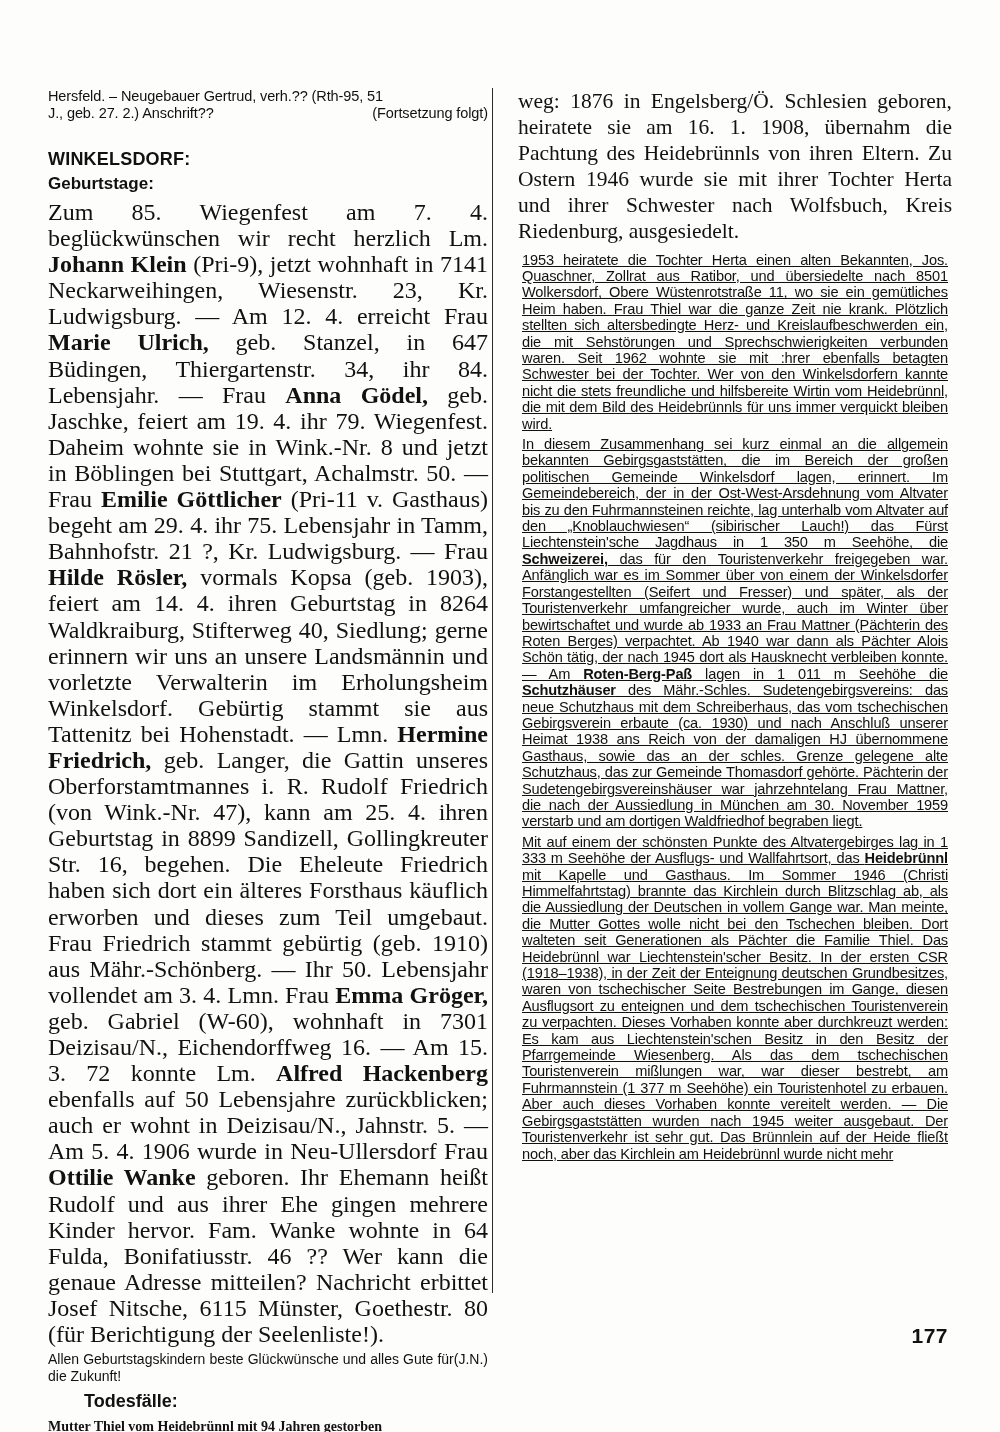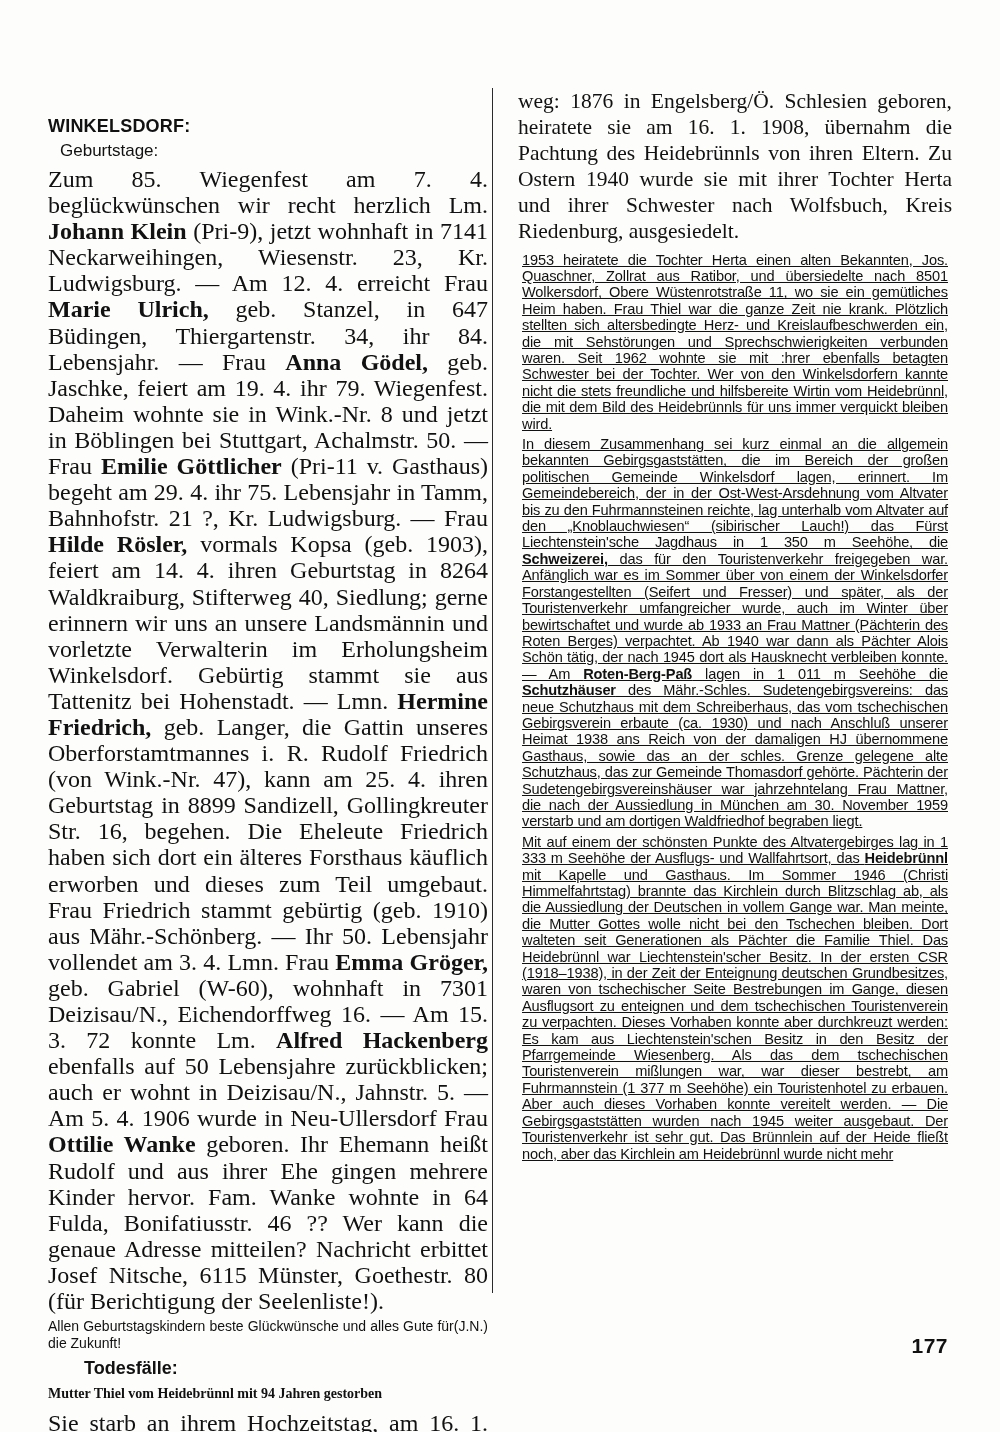--- a/index.html
+++ b/index.html
@@ -55,24 +55,23 @@
   }
   .sec-title {
     font-family: "Liberation Sans", sans-serif;
     font-weight: bold;
     font-size: 18px;
     letter-spacing: 0.2px;
     margin-top: 28px;
   }
   .sub-title {
     font-family: "Liberation Sans", sans-serif;
-    font-weight: normal;
+    font-weight: bold;
     font-size: 17px;
     margin-top: 4px;
-    margin-left: 12px;
   }
   .body-big {
     font-size: 24px;
     line-height: 26.1px;
     text-align: justify;
     text-justify: inter-word;
     margin-top: 5px;
     hyphens: manual;
   }
   .body-big b { font-weight: bold; }
@@ -116,57 +115,66 @@
     text-align: justify;
     margin-top: 7px;
     letter-spacing: -0.15px;
   }
   .r-dense p { margin: 4px; text-indent: 0; text-decoration: underline; }
   .r-dense p + p { margin-top: 0; }
   .r-dense b { font-weight: bold; }
   .pagenum {
     position: absolute;
     right: 52px;
-    bottom: 74px;
+    bottom: 84px;
     font-family: "Liberation Sans", sans-serif;
     font-weight: bold;
     font-size: 21px;
     letter-spacing: 0.5px;
   }
 </style>
 </head>
 <body>
 
 <div class="page">
 
   <div class="divider"></div>
 
   <div class="columns">
 
     <div class="col-left">
 
+      <div class="head-small">
+        <div class="row">
+          <span>Hersfeld. – Neugebauer Gertrud, verh.?? (Rth-95, 51</span>
+        </div>
+        <div class="row">
+          <span>J., geb. 27. 2.) Anschrift??</span>
+          <span>(Fortsetzung folgt)</span>
+        </div>
+      </div>
 
       <div class="sec-title">WINKELSDORF:</div>
       <div class="sub-title">Geburtstage:</div>
 
       <div class="body-big">Zum 85. Wiegenfest am 7. 4. beglückwünschen wir recht herzlich Lm. <b>Johann Klein</b> (Pri-9), jetzt wohnhaft in 7141 Neckarweihingen, Wiesenstr. 23, Kr. Ludwigsburg. — Am 12. 4. erreicht Frau <b>Marie Ulrich,</b> geb. Stanzel, in 647 Büdingen, Thiergartenstr. 34, ihr 84. Lebensjahr. — Frau <b>Anna Gödel,</b> geb. Jaschke, feiert am 19. 4. ihr 79. Wiegenfest. Daheim wohnte sie in Wink.-Nr. 8 und jetzt in Böblingen bei Stuttgart, Achalmstr. 50. — Frau <b>Emilie Göttlicher</b> (Pri-11 v. Gasthaus) begeht am 29. 4. ihr 75. Lebensjahr in Tamm, Bahnhofstr. 21 ?, Kr. Ludwigsburg. — Frau <b>Hilde Rösler,</b> vormals Kopsa (geb. 1903), feiert am 14. 4. ihren Geburtstag in 8264 Waldkraiburg, Stifterweg 40, Siedlung; gerne erinnern wir uns an unsere Landsmännin und vorletzte Verwalterin im Erholungsheim Winkelsdorf. Gebürtig stammt sie aus Tattenitz bei Hohenstadt. — Lmn. <b>Hermine Friedrich,</b> geb. Langer, die Gattin unseres Oberforstamtmannes i. R. Rudolf Friedrich (von Wink.-Nr. 47), kann am 25. 4. ihren Geburtstag in 8899 Sandizell, Gollingkreuter Str. 16, begehen. Die Eheleute Friedrich haben sich dort ein älteres Forsthaus käuflich erworben und dieses zum Teil umgebaut. Frau Friedrich stammt gebürtig (geb. 1910) aus Mähr.-Schönberg. — Ihr 50. Lebensjahr vollendet am 3. 4. Lmn. Frau <b>Emma Gröger,</b> geb. Gabriel (W-60), wohnhaft in 7301 Deizisau/N., Eichendorffweg 16. — Am 15. 3. 72 konnte Lm. <b>Alfred Hackenberg</b> ebenfalls auf 50 Lebensjahre zurückblicken; auch er wohnt in Deizisau/N., Jahnstr. 5. — Am 5. 4. 1906 wurde in Neu-Ullersdorf Frau <b>Ottilie Wanke</b> geboren. Ihr Ehemann heißt Rudolf und aus ihrer Ehe gingen mehrere Kinder hervor. Fam. Wanke wohnte in 64 Fulda, Bonifatiusstr. 46 ?? Wer kann die genaue Adresse mitteilen? Nachricht erbittet Josef Nitsche, 6115 Münster, Goethestr. 80 (für Berichtigung der Seelenliste!).</div>
 
       <div class="note-small">
         <span class="sig">(J.N.)</span>
         <span>Allen Geburtstagskindern beste Glückwünsche und alles Gute für die Zukunft!</span>
       </div>
 
       <div class="todes">Todesfälle:</div>
       <div class="todes-head">Mutter Thiel vom Heidebrünnl mit 94 Jahren gestorben</div>
       <div class="body-big tight">Sie starb an ihrem Hochzeitstag, am 16. 1. 1970, in Wolkersdorf. Kurz ihr Lebens-</div>
 
     </div>
 
     <div class="col-right">
-      <div class="r-body-big">weg: 1876 in Engelsberg/Ö. Schlesien geboren, heiratete sie am 16. 1. 1908, übernahm die Pachtung des Heidebrünnls von ihren Eltern. Zu Ostern 1940 wurde sie mit ihrer Tochter Herta und ihrer Schwester nach Wolfsbuch, Kreis Riedenburg, ausgesiedelt.</div>
+      <div class="r-body-big">weg: 1876 in Engelsberg/Ö. Schlesien geboren, heiratete sie am 16. 1. 1908, übernahm die Pachtung des Heidebrünnls von ihren Eltern. Zu Ostern 1946 wurde sie mit ihrer Tochter Herta und ihrer Schwester nach Wolfsbuch, Kreis Riedenburg, ausgesiedelt.</div>
       <div class="r-dense">
           <p>1953 heiratete die Tochter Herta einen alten Bekannten, Jos. Quaschner, Zollrat aus Ratibor, und übersiedelte nach 8501 Wolkersdorf, Obere Wüstenrotstraße 11, wo sie ein gemütliches Heim haben. Frau Thiel war die ganze Zeit nie krank. Plötzlich stellten sich altersbedingte Herz- und Kreislaufbeschwerden ein, die mit Sehstörungen und Sprechschwierigkeiten verbunden waren. Seit 1962 wohnte sie mit :hrer ebenfalls betagten Schwester bei der Tochter. Wer von den Winkelsdorfern kannte nicht die stets freundliche und hilfsbereite Wirtin vom Heidebrünnl, die mit dem Bild des Heidebrünnls für uns immer verquickt bleiben wird.</p>
           <p>In diesem Zusammenhang sei kurz einmal an die allgemein bekannten Gebirgsgaststätten, die im Bereich der großen politischen Gemeinde Winkelsdorf lagen, erinnert. Im Gemeindebereich, der in der Ost-West-Arsdehnung vom Altvater bis zu den Fuhrmannsteinen reichte, lag unterhalb vom Altvater auf den „Knoblauchwiesen“ (sibirischer Lauch!) das Fürst Liechtenstein'sche Jagdhaus in 1 350 m Seehöhe, die <b>Schweizerei,</b> das für den Touristenverkehr freigegeben war. Anfänglich war es im Sommer über von einem der Winkelsdorfer Forstangestellten (Seifert und Fresser) und später, als der Touristenverkehr umfangreicher wurde, auch im Winter über bewirtschaftet und wurde ab 1933 an Frau Mattner (Pächterin des Roten Berges) verpachtet. Ab 1940 war dann als Pächter Alois Schön tätig, der nach 1945 dort als Hausknecht verbleiben konnte. — Am <b>Roten-Berg-Paß</b> lagen in 1 011 m Seehöhe die <b>Schutzhäuser</b> des Mähr.-Schles. Sudetengebirgsvereins: das neue Schutzhaus mit dem Schreiberhaus, das vom tschechischen Gebirgsverein erbaute (ca. 1930) und nach Anschluß unserer Heimat 1938 ans Reich von der damaligen HJ übernommene Gasthaus, sowie das an der schles. Grenze gelegene alte Schutzhaus, das zur Gemeinde Thomasdorf gehörte. Pächterin der Sudetengebirgsvereinshäuser war jahrzehntelang Frau Mattner, die nach der Aussiedlung in München am 30. November 1959 verstarb und am dortigen Waldfriedhof begraben liegt.</p>
           <p>Mit auf einem der schönsten Punkte des Altvatergebirges lag in 1 333 m Seehöhe der Ausflugs- und Wallfahrtsort, das <b>Heidebrünnl</b> mit Kapelle und Gasthaus. Im Sommer 1946 (Christi Himmelfahrtstag) brannte das Kirchlein durch Blitzschlag ab, als die Aussiedlung der Deutschen in vollem Gange war. Man meinte, die Mutter Gottes wolle nicht bei den Tschechen bleiben. Dort walteten seit Generationen als Pächter die Familie Thiel. Das Heidebrünnl war Liechtenstein'scher Besitz. In der ersten CSR (1918–1938), in der Zeit der Enteignung deutschen Grundbesitzes, waren von tschechischer Seite Bestrebungen im Gange, diesen Ausflugsort zu enteignen und dem tschechischen Touristenverein zu verpachten. Dieses Vorhaben konnte aber durchkreuzt werden: Es kam aus Liechtenstein'schen Besitz in den Besitz der Pfarrgemeinde Wiesenberg. Als das dem tschechischen Touristenverein mißlungen war, war dieser bestrebt, am Fuhrmannstein (1 377 m Seehöhe) ein Touristenhotel zu erbauen. Aber auch dieses Vorhaben konnte vereitelt werden. — Die Gebirgsgaststätten wurden nach 1945 weiter ausgebaut. Der Touristenverkehr ist sehr gut. Das Brünnlein auf der Heide fließt noch, aber das Kirchlein am Heidebrünnl wurde nicht mehr</p>
         </div>
     </div>
 
   </div>
 
   <div class="pagenum">177</div>

